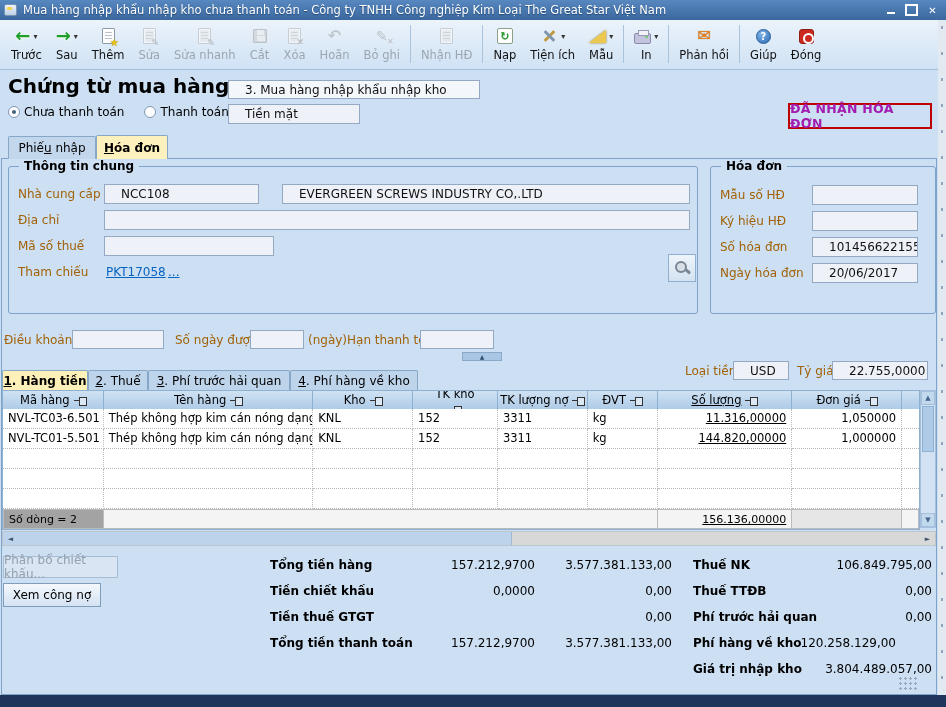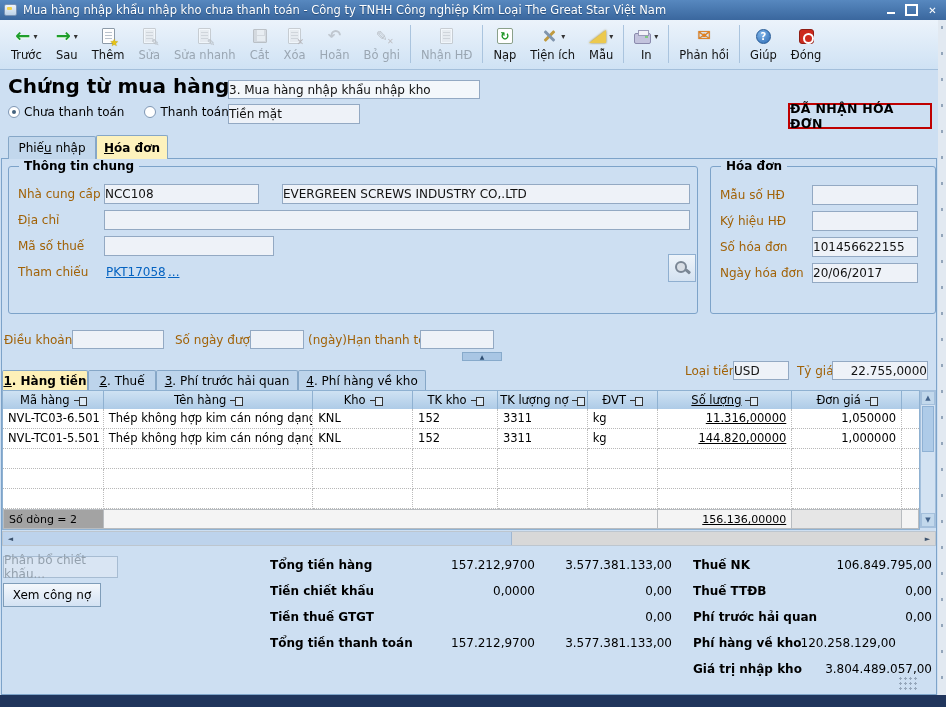--- a/index.html
+++ b/index.html
@@ -62,28 +62,28 @@
   .printer::after { content:""; position:absolute; right:2px; top:2px; width:3px; height:2px; background:#7ecb7e; }
   .envelope { font-size:16px; color:#e6821e; font-weight:bold; line-height:1; text-shadow:0 0 1px #a05a10; }
   .help { width:15px; height:15px; border-radius:50%; background:radial-gradient(circle at 35% 30%,#7db3e8,#2f6cb4);
           color:#fff; font-size:10px; font-weight:bold; display:flex; align-items:center; justify-content:center; border:1px solid #275b97; }
   .power { position:relative; width:15px; height:15px; background:#cc2a1e; border:1px solid #8f1d14; border-radius:3px; }
   .power::after { content:""; position:absolute; left:3px; top:3px; width:7px; height:7px; border:2px solid #fff; border-radius:50%; }
 
   
   .page-title { position:absolute; left:8px; top:74px; font-size:20px; font-weight:bold; color:#000; }
   .box { background:#eef2f8; border:1px solid #93a9c3; font-size:12px; color:#111;
-         padding:0 0; line-height:18px; overflow:hidden; white-space:nowrap; position:absolute; }
+         padding:0 16px; line-height:18px; overflow:hidden; white-space:nowrap; position:absolute; }
   .combo-doc { left:228px; top:80px; width:252px; height:19px; background:#f3f7fb; }
   .radio-row { position:absolute; left:8px; top:105px; display:flex; align-items:center; font-size:12px; color:#000; }
   .radio { width:12px; height:12px; border-radius:50%; border:1px solid #7f97b4; background:#fff; margin-right:4px; position:relative; }
   .radio.sel::after { content:""; position:absolute; left:3px; top:3px; width:4px; height:4px; border-radius:50%; background:#44637f; }
   .pay-box { left:228px; top:104px; width:132px; height:20px; }
   .stamp { position:absolute; left:788px; top:103px; width:144px; height:26px; border:2px solid #bf0000;
-           color:#000000; font-size:12.5px; font-weight:bold; display:flex; align-items:center; justify-content:center;
+           color:#a21caf; font-size:12.5px; font-weight:bold; display:flex; align-items:center; justify-content:center;
            letter-spacing:.3px; }
 
   
   .mtab { position:absolute; top:136px; height:23px; font-size:12px; display:flex; align-items:center;
           justify-content:center; border:1px solid #86a7c7; border-bottom:none; border-radius:2px 2px 0 0;
           background:#c2d7ec; color:#000; z-index:3; }
   .mtab .key { text-decoration:underline; }
   .mtab.active { background:#fdf2bd; font-weight:bold; height:24px; top:135px; }
   .panel { position:absolute; left:1px; top:158px; width:936px; height:537px; border:1px solid #7da3c9;
            background:#cddff2; }
@@ -114,21 +114,21 @@
   .g-head { display:flex; height:18px; background:linear-gradient(#cfe2f3,#aecbe7); }
   .th { display:flex; align-items:center; justify-content:center; gap:4px; font-size:11.5px; color:#000;
         border-right:1px solid #8fb1d1; overflow:hidden; white-space:nowrap; }
   .pin { position:relative; width:12px; height:9px; display:inline-block; flex:none; }
   .pin::before { content:""; position:absolute; left:0; top:4px; width:5px; height:1px; background:#333; }
   .pin::after { content:""; position:absolute; left:5px; top:1px; width:6px; height:7px; border:1px solid #333; background:#dce9f5; }
   .g-row { display:flex; height:20px; background:#fff; }
   .td { font-size:11.5px; color:#000; padding:0 5px; line-height:19px; overflow:hidden; white-space:nowrap;
         border-right:1px dotted #bcbcbc; border-bottom:1px dotted #b8b8b8; }
   .num { text-align:right; }
-  .c0{width:101px;} .c1{width:210px;} .c2{width:100px;} .c3{width:85px;} .c4{width:90px;}
+  .c0{width:101px;} .c1{width:210px;} .c2{width:100px;} .c3{width:85px;flex-direction:column;} .c4{width:90px;}
   .c5{width:70px;} .c6{width:135px;text-decoration:underline;} .c7{width:110px;} .c8{width:17px; border-right:none;}
   .g-foot { display:flex; height:20px; }
   .tf { font-size:11px; color:#000; line-height:19px; padding:0 5px; border:1px solid #b8bcc0; border-left:none; overflow:hidden; white-space:nowrap; }
   .tf.first { border-left:1px solid #b8bcc0; background:#a3a3a3; }
   .tf.light { background:#f4f4f4; }
   .tf.gray { background:#e6e6e6; }
 
   .vscroll { position:absolute; left:920px; top:390px; width:16px; height:138px; background:#d3e2f2; border:1px solid #a5c0dc; }
   .vs-arrow { position:absolute; left:0; width:14px; height:14px; background:#c2d8ec; color:#44648c; font-size:7px;
               display:flex; align-items:center; justify-content:center; border:1px solid #a5c0dc; }
@@ -358,21 +358,21 @@
 
   <span class="lbl" style="left:685px; top:364px;">Loại tiền</span>
   <div class="box" style="left:733px; top:361px; width:56px; height:19px;">USD</div>
   <span class="lbl" style="left:797px; top:364px;">Tỷ giá</span>
   <div class="box num" style="left:832px; top:361px; width:96px; height:19px; text-align:right;">22.755,0000</div>
 
   <div class="dtabs">
     <div class="dtab active" style="width:86px;">
       <span><span class="key">1</span><span>. Hàng tiền</span></span>
     </div>
-    <div class="dtab" style="width:68px;">
+    <div class="dtab" style="width:60px;">
       <span><span class="key">2</span><span>. Thuế</span></span>
     </div>
     <div class="dtab" style="width:142px;">
       <span><span class="key">3</span><span>. Phí trước hải quan</span></span>
     </div>
     <div class="dtab" style="width:128px;">
       <span><span class="key">4</span><span>. Phí hàng về kho</span></span>
     </div>
   </div>
 

